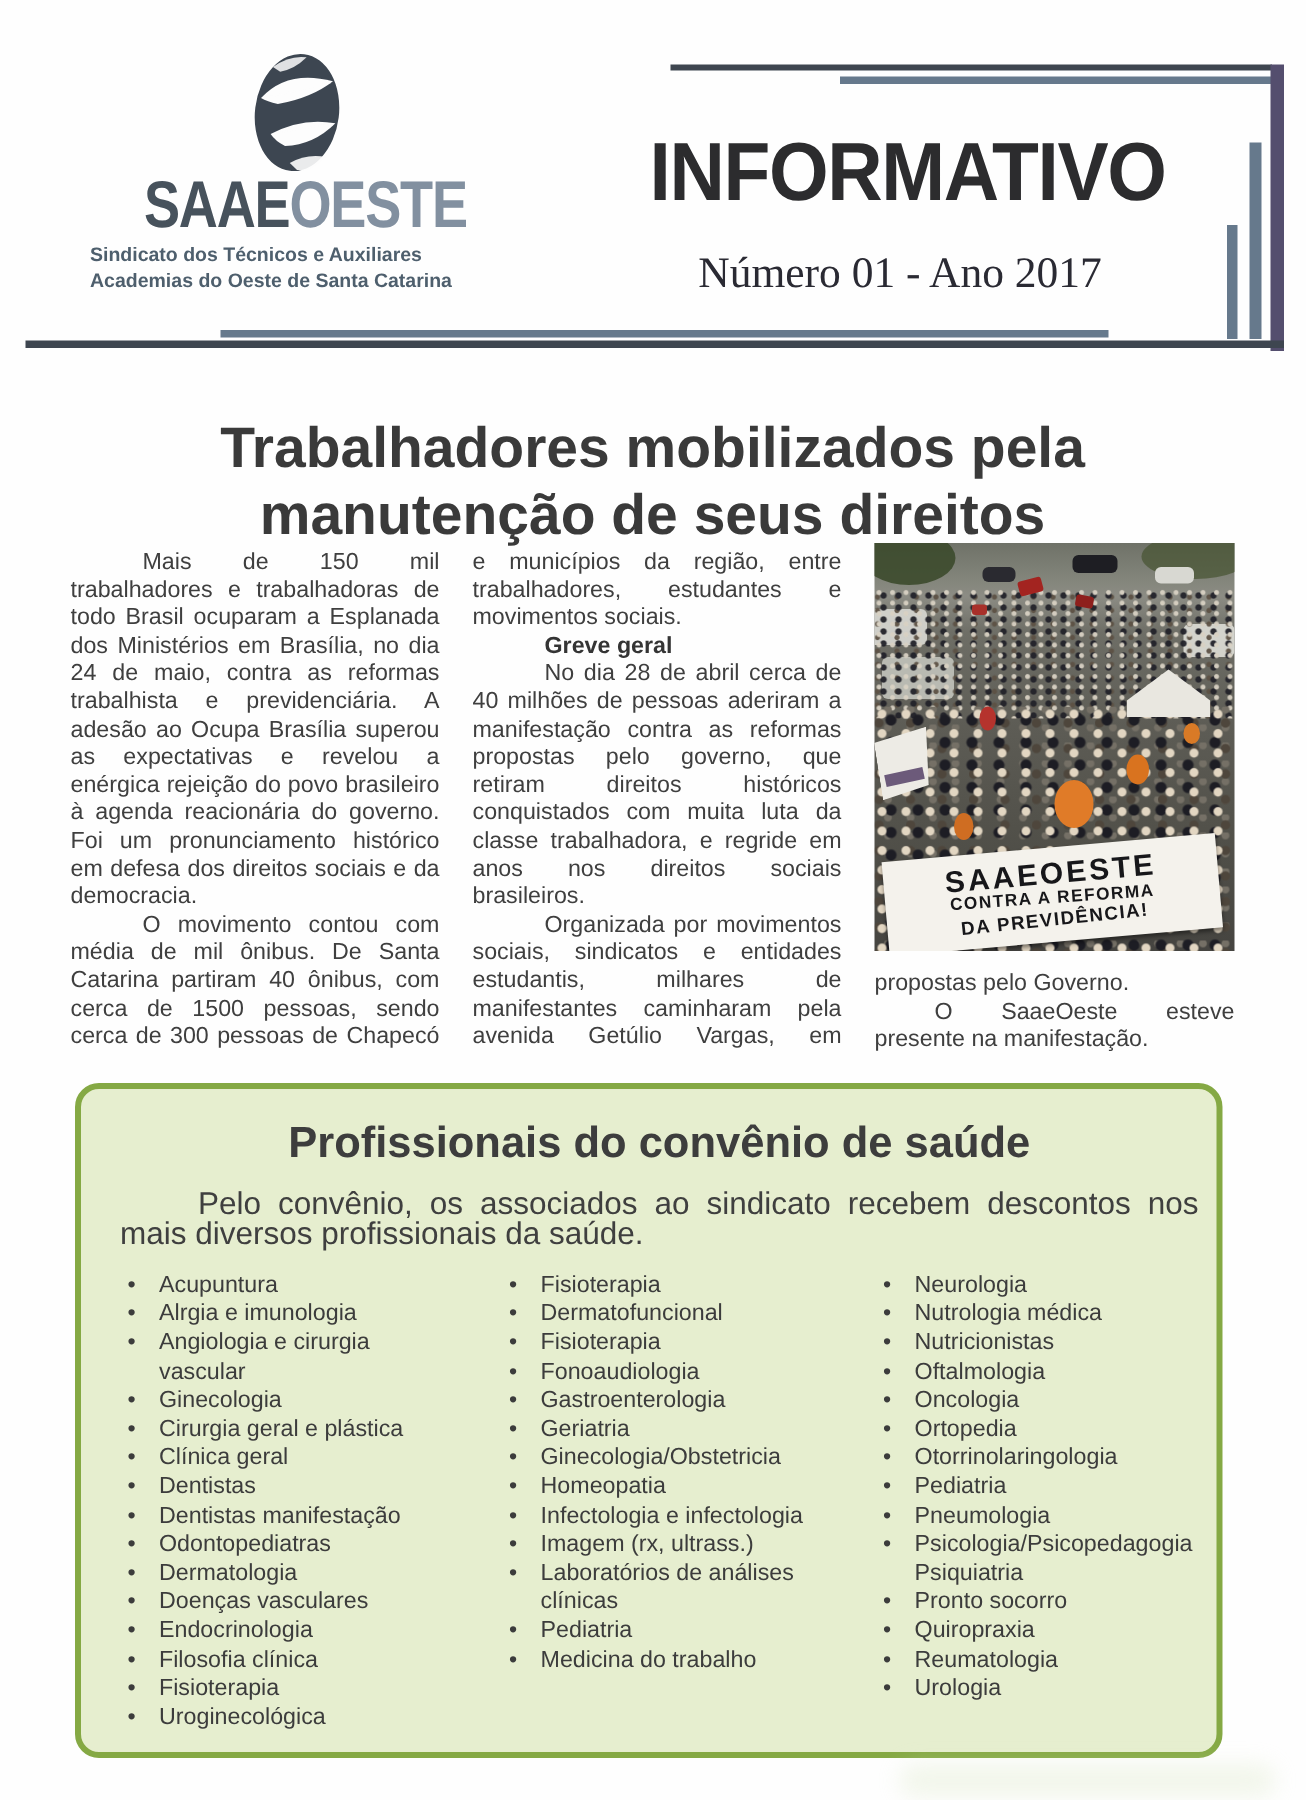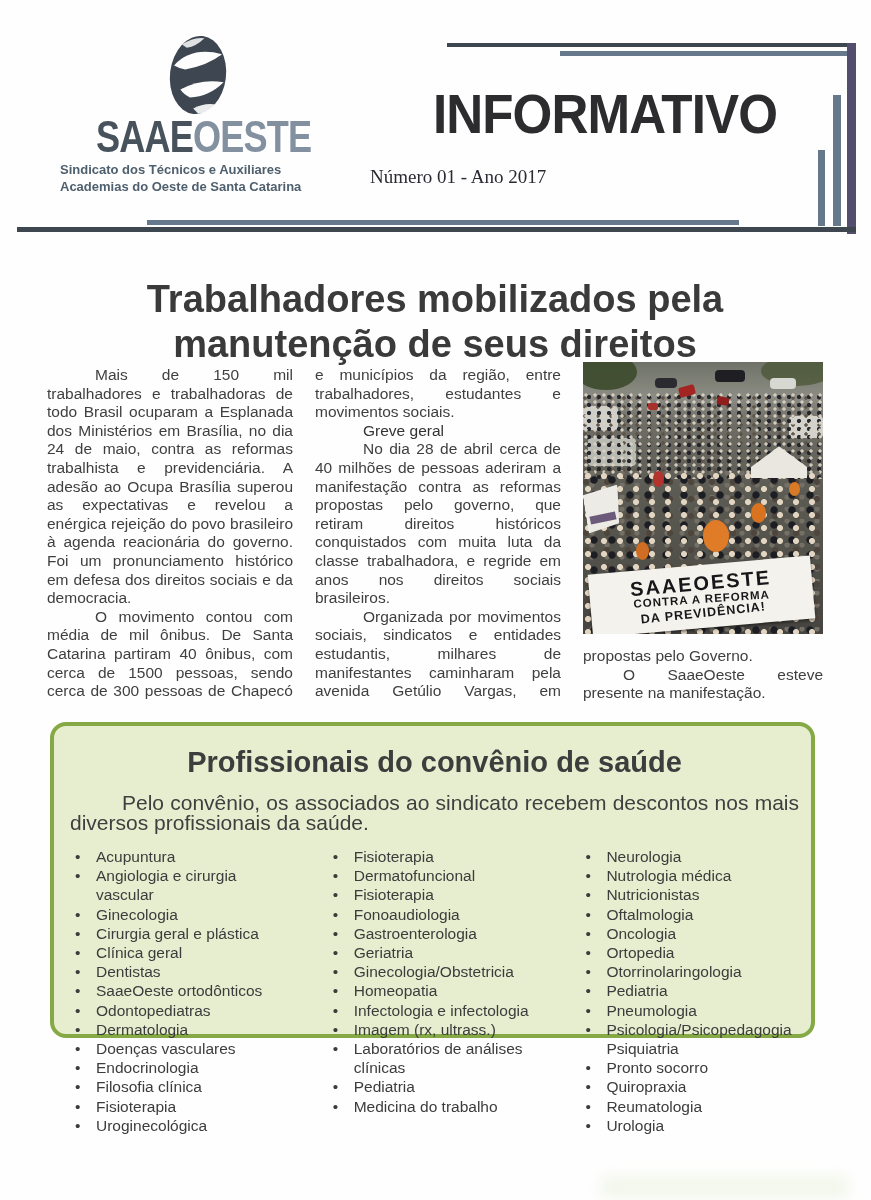--- a/index.html
+++ b/index.html
@@ -23,33 +23,33 @@
             transform:scaleX(.82);transform-origin:left top;line-height:42px;}
   .wm-dark{color:#47525c;}
   .wm-light{color:#8290a0;}
   .logo-sub{position:absolute;left:60px;top:161px;width:290px;text-align:left;
             font-size:13px;font-weight:600;color:#4e5f6d;line-height:17px;}
 
   
   .masthead{position:absolute;left:370px;top:80px;width:470px;text-align:center;
             font-size:55px;font-weight:700;color:#2c2c2e;letter-spacing:-1px;
             transform:scaleX(.93);transform-origin:center top;line-height:68px;}
-  .edition{position:absolute;left:370px;top:166px;width:460px;text-align:left;
-           font-family:"Liberation Serif",serif;font-size:19px;color:#2a2a33;}
+  .edition{position:absolute;left:370px;top:166px;width:460px;text-align:center;
+           font-family:"Liberation Serif",serif;font-size:29px;color:#2a2a33;}
 
   
   .headline{position:absolute;left:85px;top:252px;width:700px;text-align:center;
             font-size:38px;line-height:45px;font-weight:700;color:#3a3a3a;}
 
   
   .cols{position:absolute;left:47px;top:366px;width:514px;height:340px;
         column-count:2;column-gap:22px;column-fill:auto;overflow:hidden;
         font-size:15.5px;line-height:18.6px;text-align:justify;color:#3f3f3f;}
   .cols p{margin:0;text-indent:48px;}
-  .cols p.subhead{font-weight:400;color:#343434;}
+  .cols p.subhead{font-weight:700;color:#343434;}
 
   
   .photo{position:absolute;left:583px;top:362px;width:240px;height:272px;overflow:hidden;
          background:linear-gradient(180deg,#6f7268 0%,#83857b 9%,#8c8c84 13%,#6e6e66 22%,
                     #5d5c55 45%,#52514a 70%,#454440 100%);}
   .crowd{position:absolute;left:0;width:100%;}
   .crowd-far{top:11%;height:32%;opacity:.95;background-image:
       radial-gradient(circle 1.6px at 3px 3px,#d8d1c3 1.3px,transparent 2px),
       radial-gradient(circle 2px at 6px 5px,#22222a 1.7px,transparent 2.5px),
       radial-gradient(circle 1.7px at 2px 6px,#5d5245 1.4px,transparent 2.1px);
@@ -76,23 +76,23 @@
   .banner-l2{font-size:11.5px;font-weight:800;letter-spacing:1px;transform:rotate(1deg);line-height:13px;}
   .banner-l3{font-size:12.5px;font-weight:800;letter-spacing:1px;transform:rotate(-1deg);line-height:14px;}
 
   
   .caption{position:absolute;left:583px;top:647px;width:240px;font-size:15.5px;
            line-height:18.6px;text-align:justify;color:#3f3f3f;}
   .caption p{margin:0;}
   .caption p + p{text-indent:40px;}
 
   
-  .health-box{position:absolute;left:50px;top:722px;width:765px;height:316px;
+  .health-box{position:absolute;left:50px;top:722px;width:765px;height:450px;
               background:#e6eecf;border:4px solid #85a944;border-radius:16px;box-sizing:border-box;
-              padding:16px 10px 0 14px;}
+              padding:16px 10px 0 24px;}
   .box-title{text-align:center;font-size:29px;font-weight:700;color:#3d3d3d;margin:4px 0 14px 0;}
   .box-intro{font-size:21px;line-height:20px;text-align:justify;color:#3f3f3f;
              text-indent:52px;margin:0 2px;}
   .box-cols{display:flex;margin-top:14px;}
   .box-cols ul{list-style:none;margin:0;padding:0;width:228px;font-size:15.5px;line-height:19.2px;color:#3c3c3c;}
   .box-cols ul + ul{margin-left:37px;}
   .box-cols ul:last-child{margin-left:32px;width:230px;}
   .box-cols li{position:relative;padding-left:28px;}
   .box-cols li::before{content:"\2022";position:absolute;left:7px;top:0;color:#3c3c3c;}
 
@@ -174,26 +174,27 @@
     <p>O SaaeOeste esteve presente na manifestação.</p>
   </div>
 
   <div class="health-box">
     <div class="box-title">Profissionais do convênio de saúde</div>
     <p class="box-intro">Pelo convênio, os associados ao sindicato recebem descontos nos mais diversos profissionais da saúde.</p>
     <div class="box-cols">
       <ul>
 
       <li>Acupuntura</li>
+          <li>Alrgia e imunologia</li>
           <li>Angiologia e cirurgia vascular</li>
           <li>Ginecologia</li>
           <li>Cirurgia geral e plástica</li>
           <li>Clínica geral</li>
           <li>Dentistas</li>
-          <li>SaaeOeste ortodônticos</li>
+          <li>Dentistas manifestação</li>
           <li>Odontopediatras</li>
           <li>Dermatologia</li>
           <li>Doenças vasculares</li>
           <li>Endocrinologia</li>
           <li>Filosofia clínica</li>
           <li>Fisioterapia</li>
           <li>Uroginecológica</li>
         </ul>
       <ul>
 

